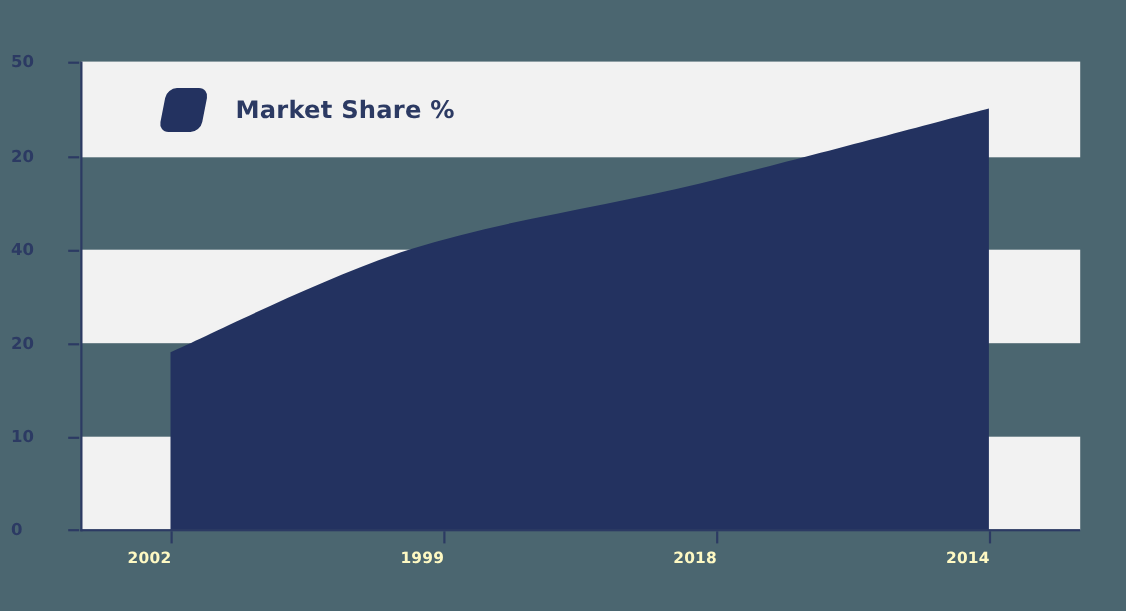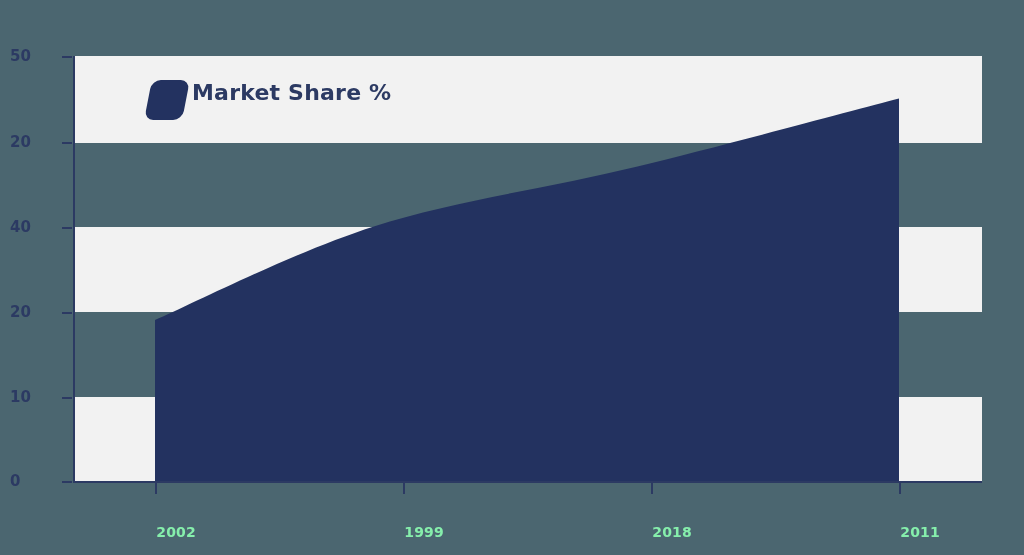--- a/index.html
+++ b/index.html
@@ -44,40 +44,39 @@
     left:10px;
     color:#2c3a63;
     font-size:15px;
     font-weight:700;
   }
   .xlab{
     position:absolute;
     top:500px;
     width:80px;
     margin-left:-40px;
-    text-align:right;
-    color:#86efac;
+    text-align:left;
+    color:#fef9c3;
     font-size:14px;
     font-weight:700;
     letter-spacing:.2px;
-    margin-top:24px;
   }
 
   #areaSvg{
     position:absolute;left:0;top:0;
     width:1024px;height:555px;
     pointer-events:none;
   }
 
   
   #legend{
     position:absolute;
     left:148px;top:80px;
-    display:flex;align-items:flex-start;
-    gap:6px;
+    display:flex;align-items:center;
+    gap:28px;
   }
   #legend-swatch{
     width:38px;height:40px;
     background:#233260;
     border-radius:9px;
     transform:skewX(-11deg);
   }
   #legend-label{
     color:#2c3a63;
     font-size:22px;
@@ -116,20 +115,20 @@
   <div class="ylab" style="top:472px;">0</div>
 
   <div class="tick-v" style="left:155px;"></div>
   <div class="tick-v" style="left:403px;"></div>
   <div class="tick-v" style="left:651px;"></div>
   <div class="tick-v" style="left:899px;"></div>
 
   <div class="xlab" style="left:156px;">2002</div>
   <div class="xlab" style="left:404px;">1999</div>
   <div class="xlab" style="left:652px;">2018</div>
-  <div class="xlab" style="left:900px;">2011</div>
+  <div class="xlab" style="left:900px;">2014</div>
 
   <div id="legend">
     <div id="legend-swatch"></div>
     <div id="legend-label">Market Share %</div>
   </div>
 
 </div>
 
 </body></html>

